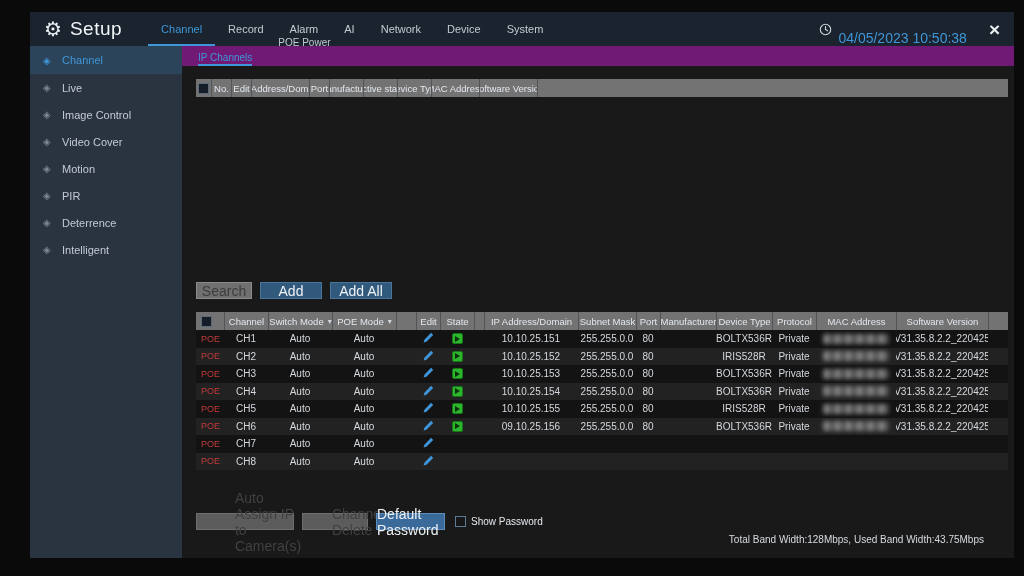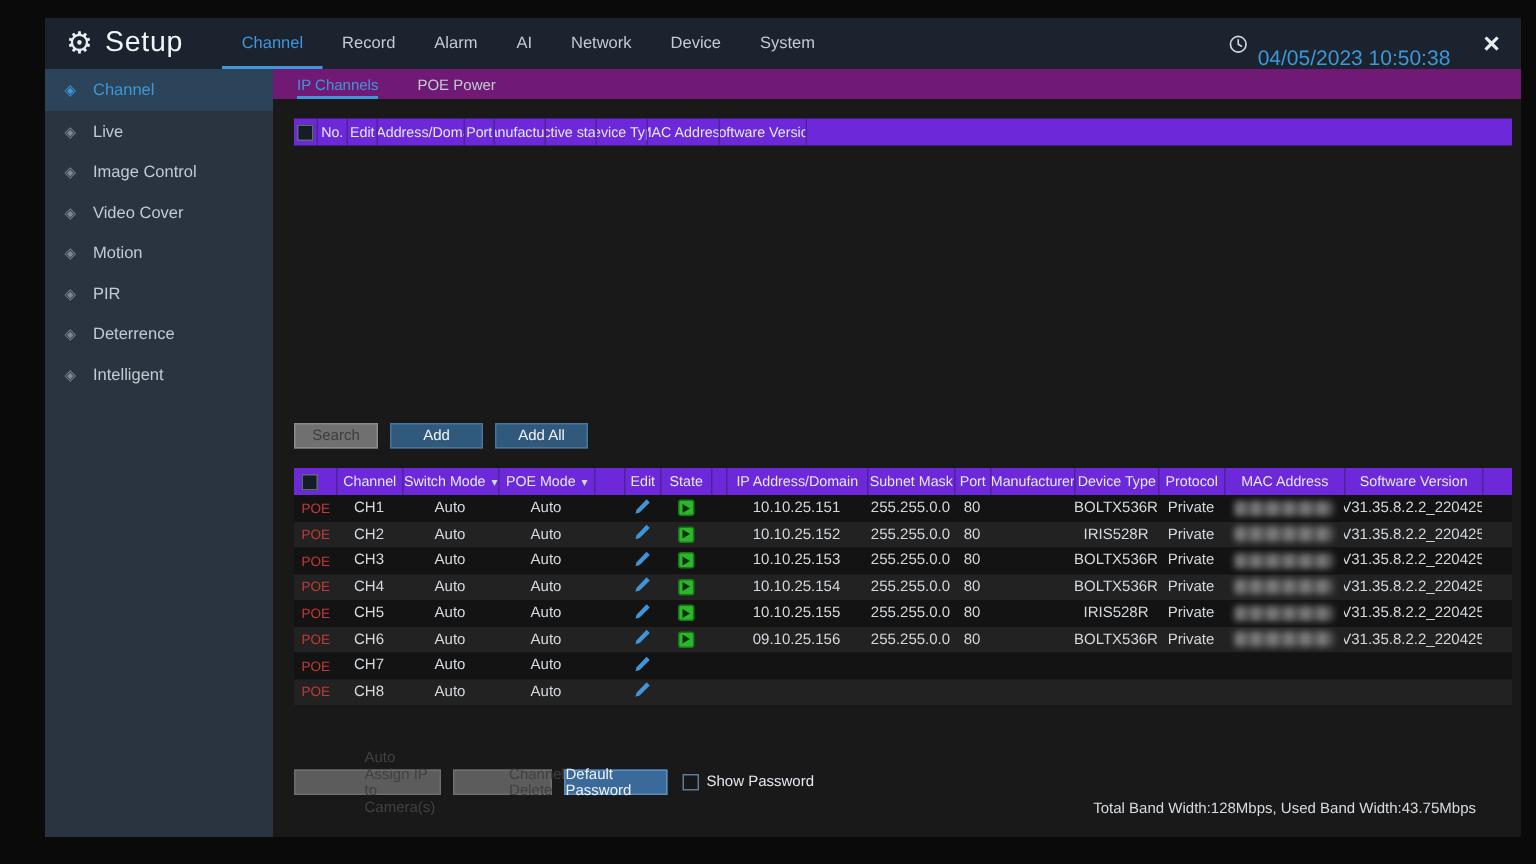--- a/index.html
+++ b/index.html
@@ -25,27 +25,27 @@
   .side-item { height:27px; display:flex; align-items:center; padding-left:13px; }
   .side-item.active { background:#2c4459; height:28px; }
   .side-icon { font-size:10px; color:#7d8794; width:19px; }
   .side-item.active .side-icon { color:#3f96d8; }
   .side-label { color:#c3cad2; font-size:11px; }
   .side-item.active .side-label { color:#3f96d8; }
   .content { flex:1; background:#191919; position:relative; }
 
   
   .tabstrip { height:20px; background:#701a75; display:flex; padding-left:16px; gap:26px; }
-  .tab { font-size:10px; color:#c3cad2; display:flex; align-items:flex-end; padding-bottom:3px; }
+  .tab { font-size:10px; color:#c3cad2; display:flex; align-items:flex-end; padding-bottom:18px; }
   .tab.active { color:#3f96d8; border-bottom:2px solid #3f96d8; padding-bottom:1px; }
 
   .tablewrap { margin-left:14px; width:812px; }
 
   
-  .thead { display:flex; height:18px; background:#6d28d9; align-items:center;
+  .thead { display:flex; height:18px; background:#737373; align-items:center;
            color:#e3e8ee; font-size:9.5px; margin-top:13px; }
   .cell { display:flex; align-items:center; justify-content:center; height:18px;
           white-space:nowrap; overflow:hidden; }
   .cell + .cell { border-left:1px solid rgba(18,26,36,.35); }
   .cb { width:11px; height:11px; background:#141d28; border:1px solid #5c6b7c; display:inline-block; }
   .chev { font-size:8px; margin-left:4px; color:#cfd6dd; }
 
   
   .d-cb{width:15px} .d-no{width:20px} .d-edit{width:20px} .d-ip{width:58px} .d-port{width:20px}
   .d-manu{width:34px} .d-active{width:34px} .d-dtype{width:34px} .d-mac{width:48px}
@@ -69,21 +69,21 @@
   .state-ico { width:11px; height:11px; background:#2db52d; border:1px solid #157a15;
                border-radius:2px; display:flex; align-items:center; justify-content:center; }
   .state-ico i { width:0; height:0; border-left:5px solid #0c320c;
                  border-top:3px solid transparent; border-bottom:3px solid transparent; margin-left:1px; }
   .mac-blur { width:66px; height:10px; border-radius:2px;
               background:repeating-linear-gradient(90deg,#9a9a9a 0 7px,#5f5f5f 7px 11px);
               filter:blur(2px); opacity:.75; }
 
   
   .actions { display:flex; gap:8px; margin-top:185px; }
-  .btn { height:17px; font-size:10px; display:flex; align-items:center; justify-content:center;
+  .btn { height:17px; font-size:14px; display:flex; align-items:center; justify-content:center;
          color:#eef2f6; background:#30597c; border:1px solid #47759c; }
   .btn.search { width:56px; background:#707070; border-color:#8a8a8a; color:#3d3d3d; }
   .btn.add { width:62px; } .btn.addall { width:62px; }
 
   .footer-actions { display:flex; gap:8px; margin-top:43px; align-items:center; }
   .btn.disabled { background:#5c5c5c; border-color:#6e6e6e; color:#414141;padding-left:46px; }
   .btn.autoassign { width:98px; } .btn.chdelete { width:66px; }
   .btn.defaultpw { width:69px; background:#3a6a99; border-color:#5b8cbb; }
   .showpw { display:flex; align-items:center; gap:5px; margin-left:2px; }
   .showpw .cb { background:#171717; border-color:#5d7a97; }

